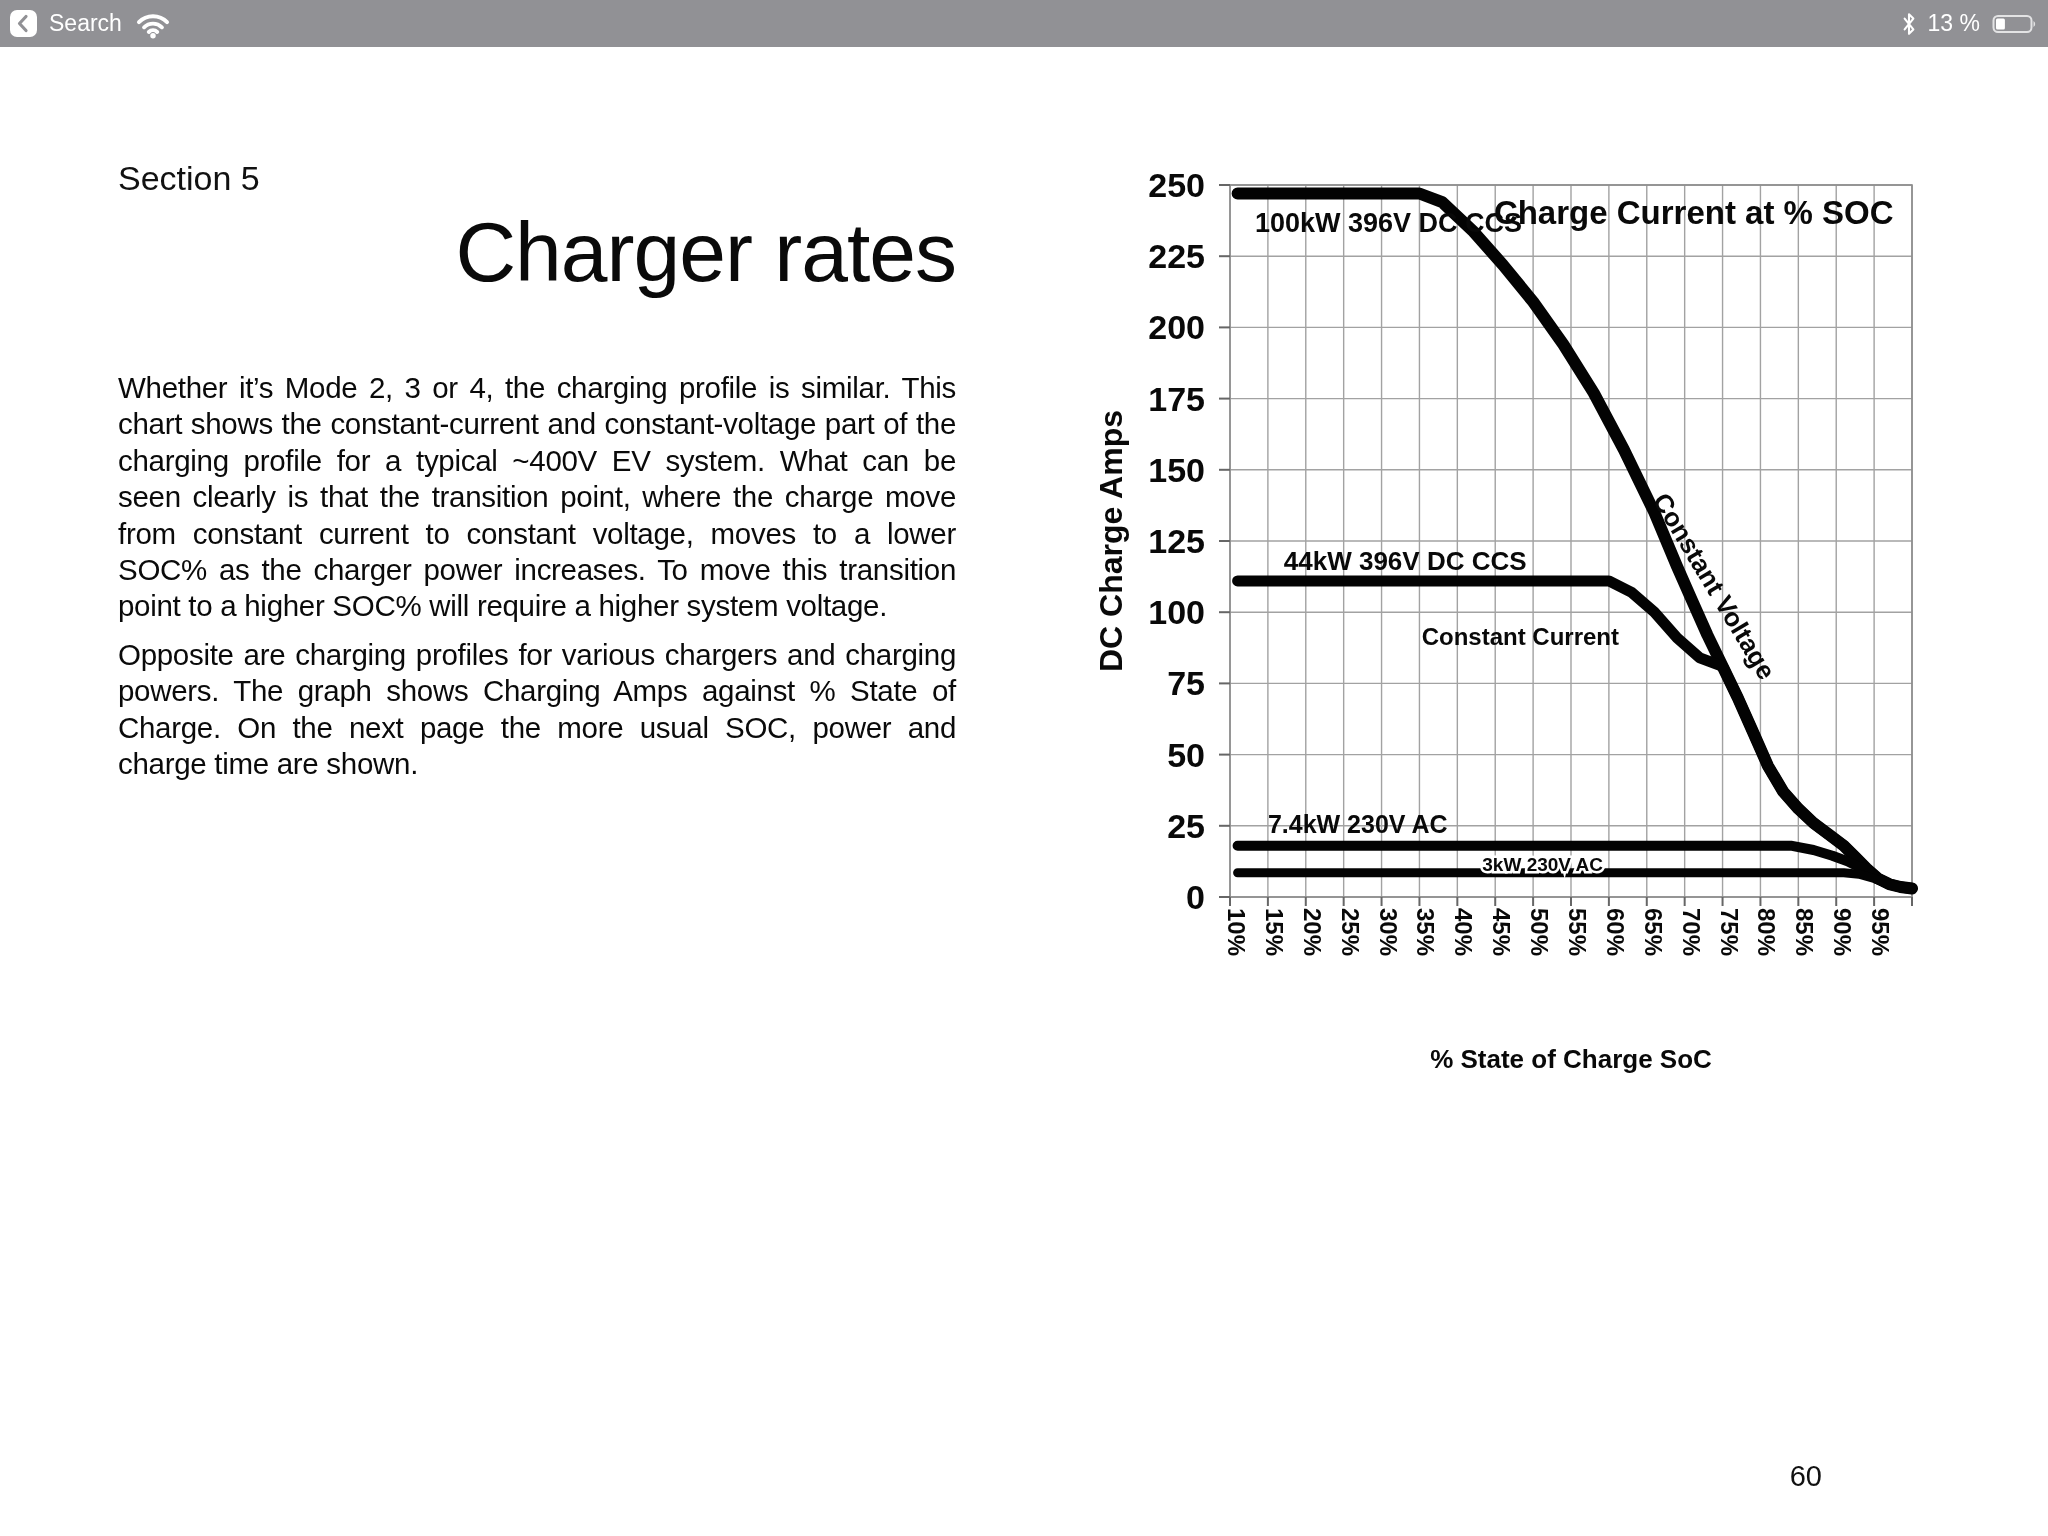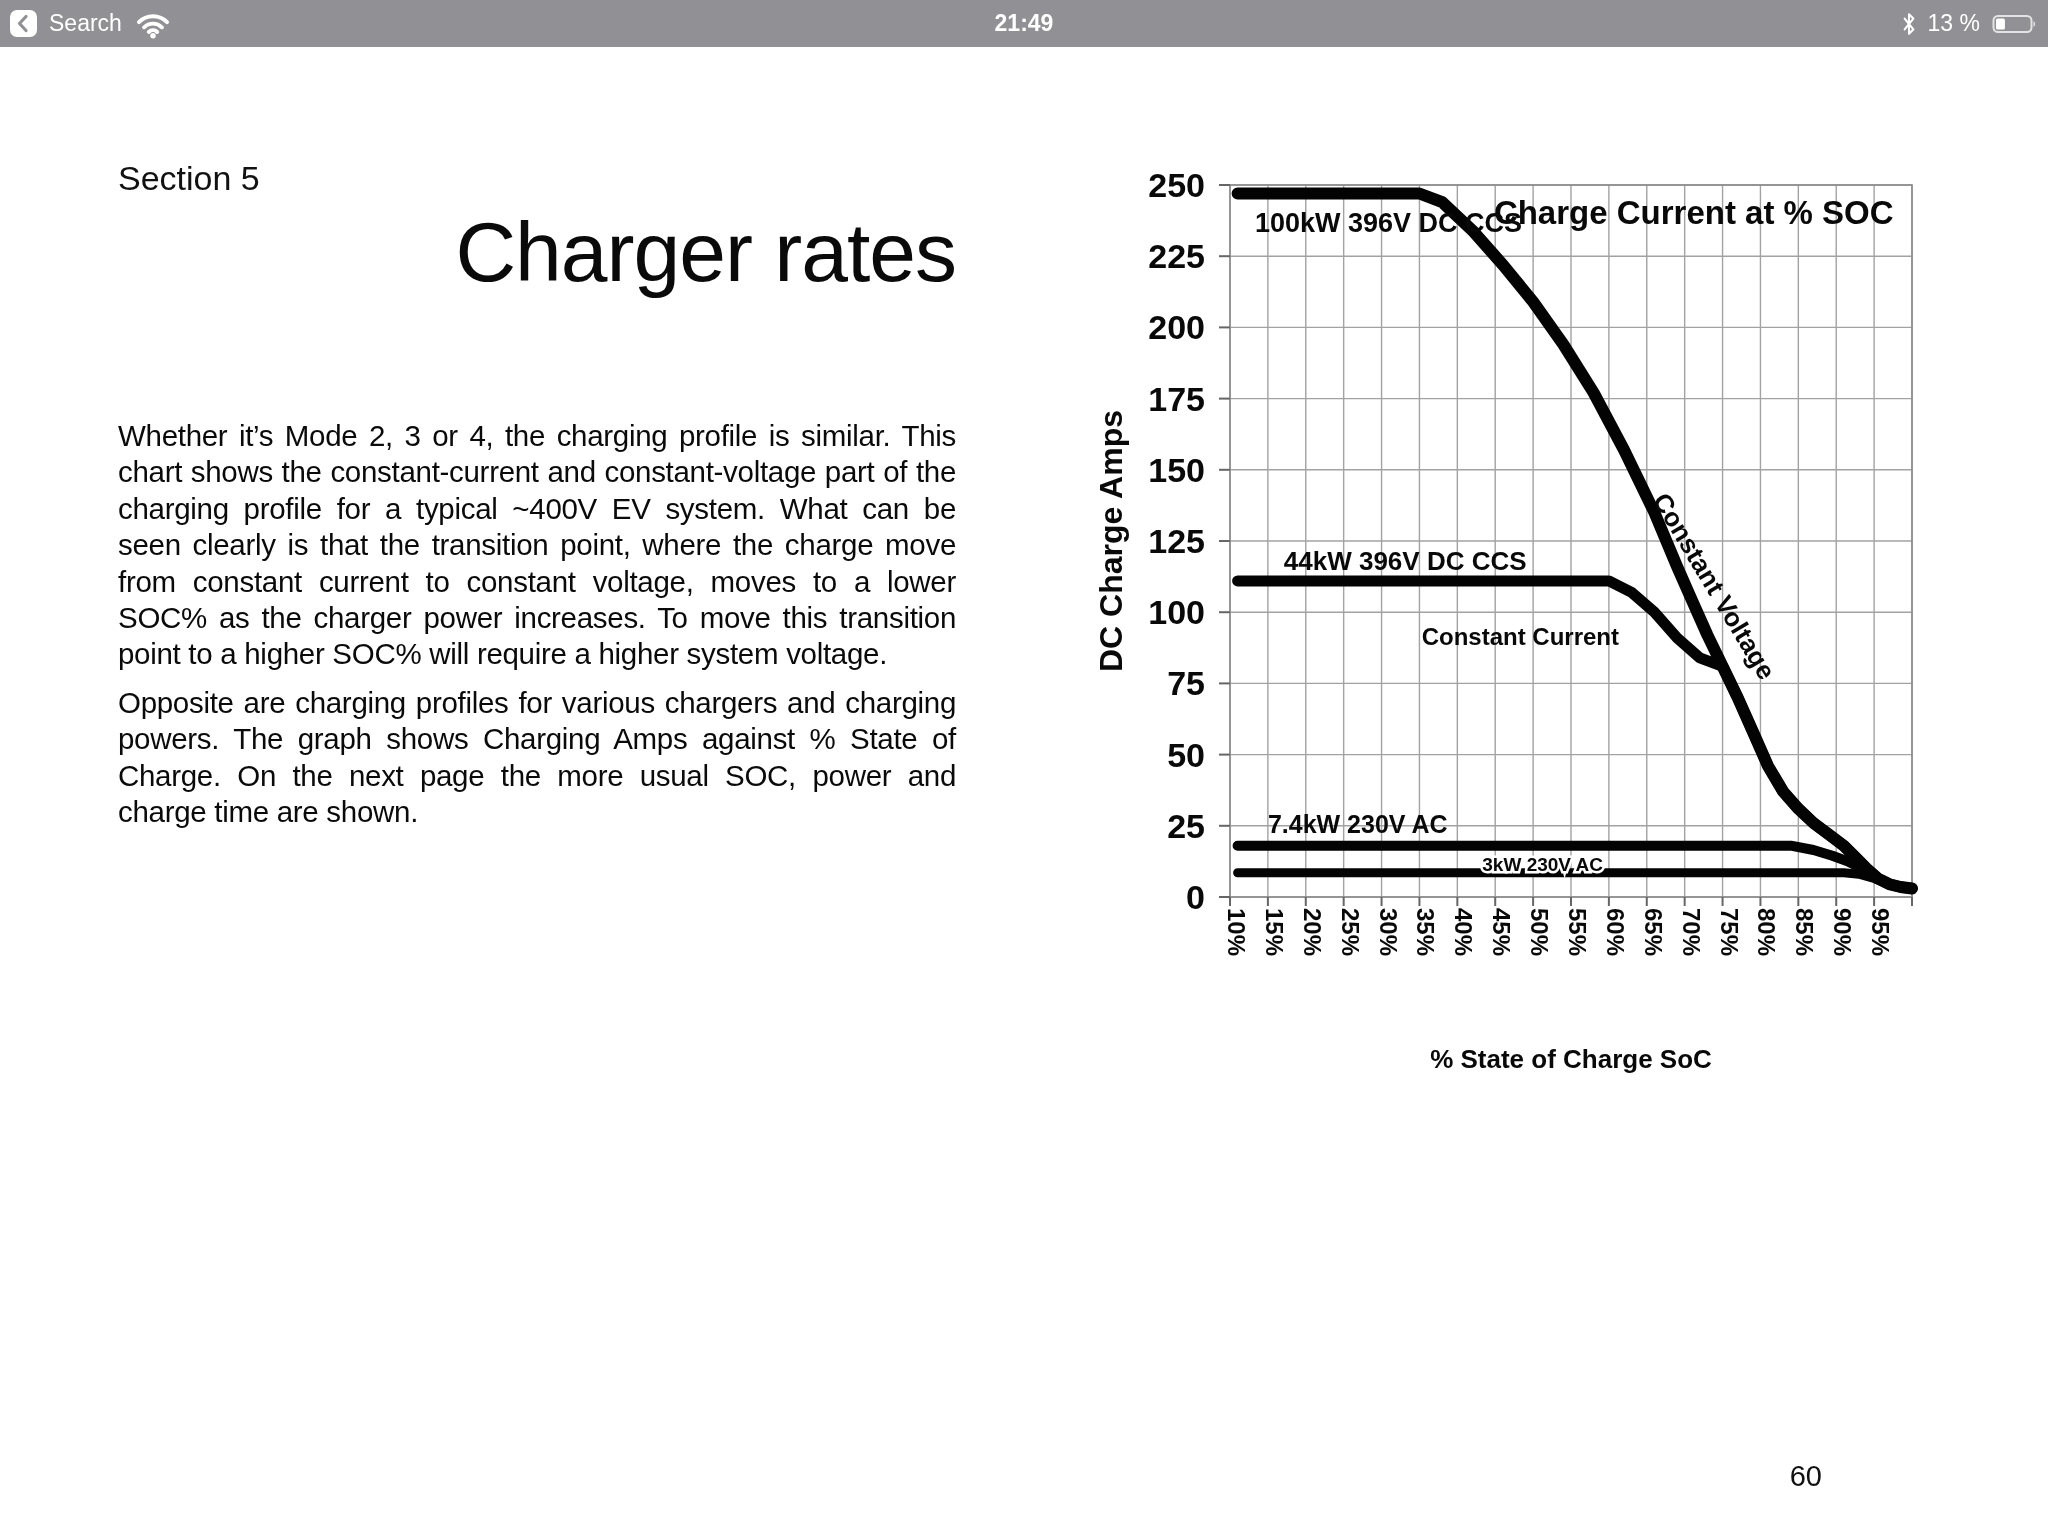--- a/index.html
+++ b/index.html
@@ -28,21 +28,21 @@
   .col-left{position:absolute;left:118px;top:0;width:838px;}
   .section-label{
     position:absolute;left:0;top:158px;width:838px;
     text-align:left;font-size:34px;line-height:40px;color:#111;
   }
   .page-title{
     position:absolute;left:0;top:206px;width:838px;margin:0;
     text-align:right;font-size:84px;font-weight:400;line-height:92px;
     letter-spacing:-1px;color:#0a0a0a;
   }
-  .paragraphs{position:absolute;left:0;top:370px;width:838px;margin-top:48px;}
+  .paragraphs{position:absolute;left:0;top:370px;width:838px;}
   .paragraphs p{
     margin:0 0 12px 0;
     font-size:29.5px;line-height:36.4px;letter-spacing:-0.3px;
     text-align:justify;color:#0a0a0a;
   }
   
   #chart-svg{position:absolute;left:1040px;top:110px;}
   #chart-svg text{font-family:"Liberation Sans", sans-serif;font-weight:bold;fill:#090909;}
   
   .page-number{
@@ -62,21 +62,20 @@
     </div>
     <span class="sb-search">Search</span>
     <svg width="38" height="30" viewBox="-20 -20 40 32">
       <path d="M-15 -6 A21 21 0 0 1 15 -6" fill="none" stroke="#fff" stroke-width="4.2" stroke-linecap="round"></path>
       <path d="M-9.5 -0.5 A13.5 13.5 0 0 1 9.5 -0.5" fill="none" stroke="#fff" stroke-width="4.2" stroke-linecap="round"></path>
       <path d="M-4.5 4.5 A6.5 6.5 0 0 1 4.5 4.5" fill="none" stroke="#fff" stroke-width="4.2" stroke-linecap="round"></path>
       <circle cx="0" cy="8.5" r="2.9" fill="#fff"></circle>
     </svg>
   </div>
 
-  <div class="sb-center">21:49</div>
 
   <div class="sb-right">
     <svg width="14" height="24" viewBox="0 0 12 22">
       <path d="M2 6 L10 16 L6 20 L6 2 L10 6 L2 16" fill="none" stroke="#fff" stroke-width="1.9" stroke-linejoin="round" stroke-linecap="round"></path>
     </svg>
     <span class="sb-batt-label">13 %</span>
     <svg width="46" height="22" viewBox="0 0 46 22">
       <rect x="1.5" y="3" width="38" height="16" rx="4.5" fill="none" stroke="rgba(255,255,255,0.75)" stroke-width="2"></rect>
       <rect x="4" y="5.5" width="8.9" height="11" rx="1.5" fill="#fff"></rect>
       <path d="M41.5 8 a3.5 3.5 0 0 1 0 6 Z" fill="rgba(255,255,255,0.75)"></path>

